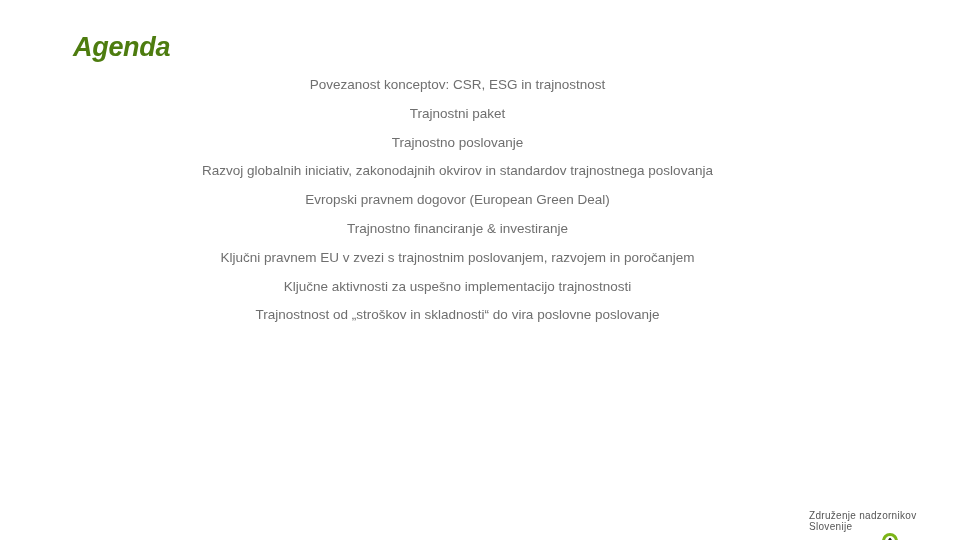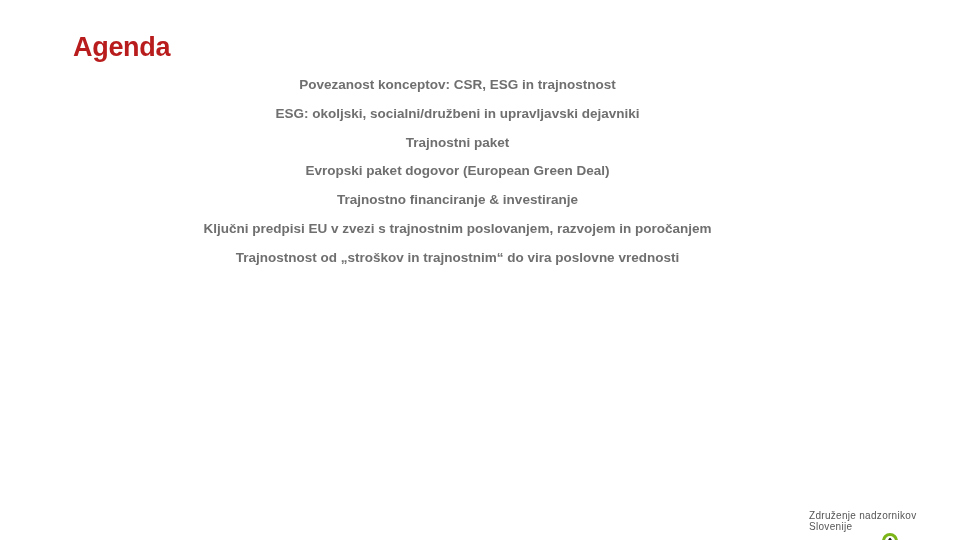--- a/index.html
+++ b/index.html
@@ -3,53 +3,55 @@
   <meta charset="utf-8">
   <style>
     html, body { margin: 0; padding: 0; }
     body {
       width: 960px; height: 540px; position: relative; overflow: hidden;
       background: #ffffff;
       font-family: "Liberation Sans", sans-serif;
     }
     .title {
       position: absolute; left: 73px; top: 32px;
-      font-size: 27px; font-weight: bold; color: #b91c1c;
-      margin: 0; letter-spacing: -0.3px;
+      font-size: 27px; font-weight: bold; color: #4d7c0f;
+      margin: 0; letter-spacing: -0.3px; font-style: italic;
     }
     .agenda {
       position: absolute; left: 0; top: 75px; width: 915px;
       margin: 0; padding: 0; list-style: none; text-align: center;
     }
     .agenda li {
       height: 28.8px; line-height: 20px;
-      font-size: 13.5px; color: #6f6f6f; font-weight: bold;
+      font-size: 13.5px; color: #6f6f6f;
     }
     .footer {
       position: absolute; left: 809px; top: 510px;
       display: flex; align-items: center; flex-direction: column;
     }
     .footer-text {
       font-size: 10px; color: #555; letter-spacing: 0.3px;
     }
     .logo { margin-left: 10px; width: 20px; height: 22px; }
   </style>
 </head>
 <body>
 
 <h1 class="title">Agenda</h1>
 
 <ul class="agenda">
   <li>Povezanost konceptov: CSR, ESG in trajnostnost</li>
-  <li>ESG: okoljski, socialni/družbeni in upravljavski dejavniki</li>
   <li>Trajnostni paket</li>
-  <li>Evropski paket dogovor (European Green Deal)</li>
+  <li>Trajnostno poslovanje</li>
+  <li>Razvoj globalnih iniciativ, zakonodajnih okvirov in standardov trajnostnega poslovanja</li>
+  <li>Evropski pravnem dogovor (European Green Deal)</li>
   <li>Trajnostno financiranje &amp; investiranje</li>
-  <li>Ključni predpisi EU v zvezi s trajnostnim poslovanjem, razvojem in poročanjem</li>
-  <li>Trajnostnost od „stroškov in trajnostnim“ do vira poslovne vrednosti</li>
+  <li>Ključni pravnem EU v zvezi s trajnostnim poslovanjem, razvojem in poročanjem</li>
+  <li>Ključne aktivnosti za uspešno implementacijo trajnostnosti</li>
+  <li>Trajnostnost od „stroškov in skladnosti“ do vira poslovne poslovanje</li>
 </ul>
 
 <div class="footer">
   <span class="footer-text">Združenje nadzornikov Slovenije</span>
   <span class="logo">
     <svg width="20" height="22" viewBox="0 0 20 22">
       <path d="M3.5 9 A6.5 6.5 0 0 1 16.5 9" fill="none" stroke="#7cb518" stroke-width="3"></path>
       <path d="M10 7 L2 20 L18 20 Z" fill="none" stroke="#222" stroke-width="2.2" stroke-linejoin="round"></path>
     </svg>
   </span>

